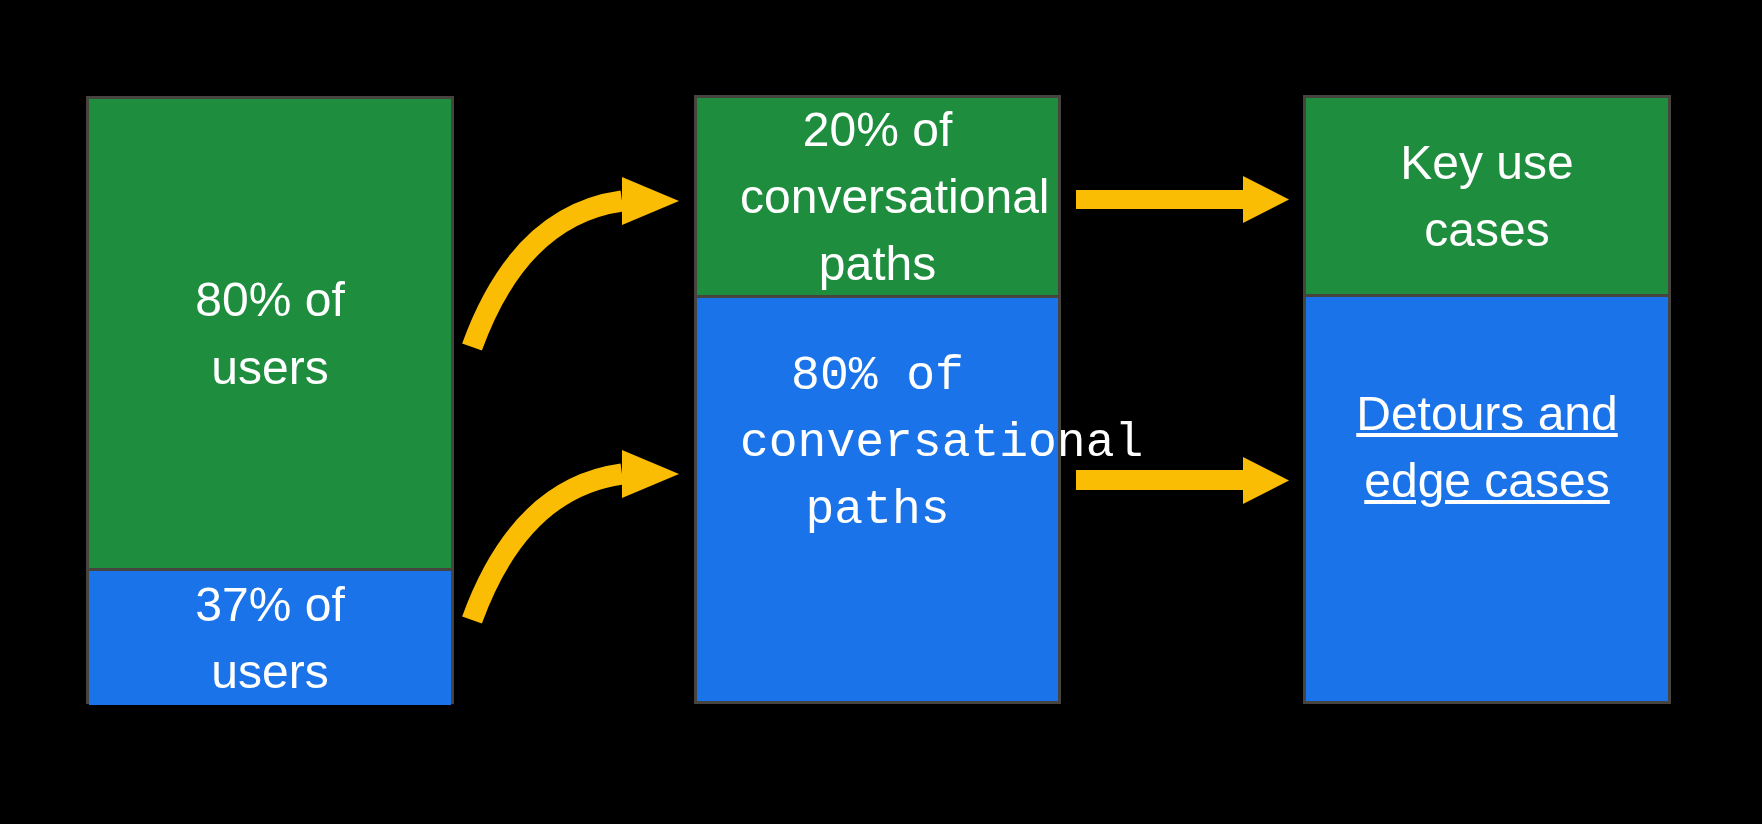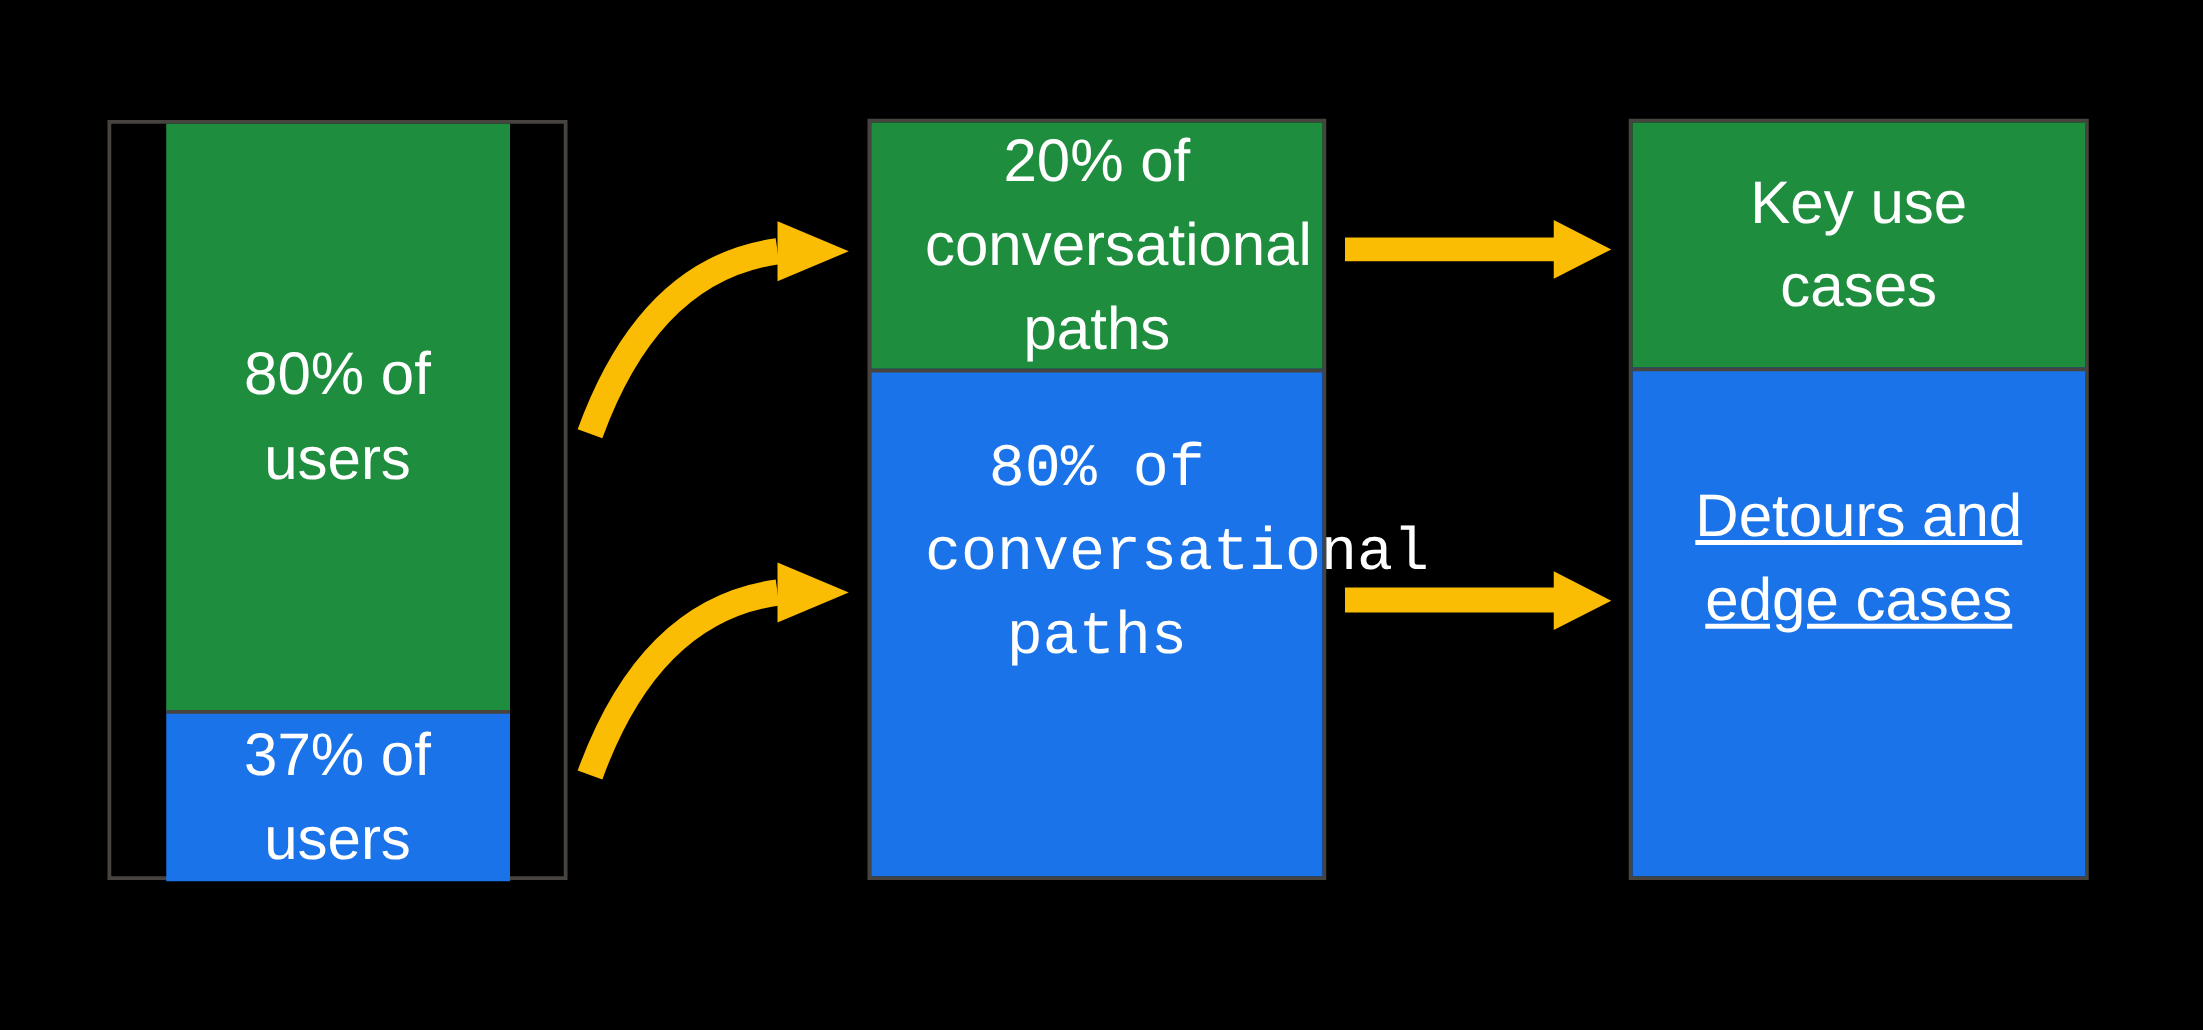--- a/index.html
+++ b/index.html
@@ -15,21 +15,21 @@
     overflow: hidden;
     font-family: "Liberation Sans", "DejaVu Sans", sans-serif;
   }
   .bar {
     position: absolute;
     box-sizing: border-box;
     border: 3px solid var(--outline, #474440);
     display: flex;
     flex-direction: column;
   }
-  #bar-users   { left: 86px;  top: 96px; width: 368px; height: 608px; align-items: center; }
+  #bar-users   { left: 86px;  top: 96px; width: 368px; height: 608px; }
   #bar-paths   { left: 694px; top: 95px; width: 367px; height: 609px; }
   #bar-outcome { left: 1303px; top: 95px; width: 368px; height: 609px; }
 
   .segment {
     box-sizing: border-box;
     display: flex;
     align-items: center;
     justify-content: center;
     flex: 0 0 auto;
   }

